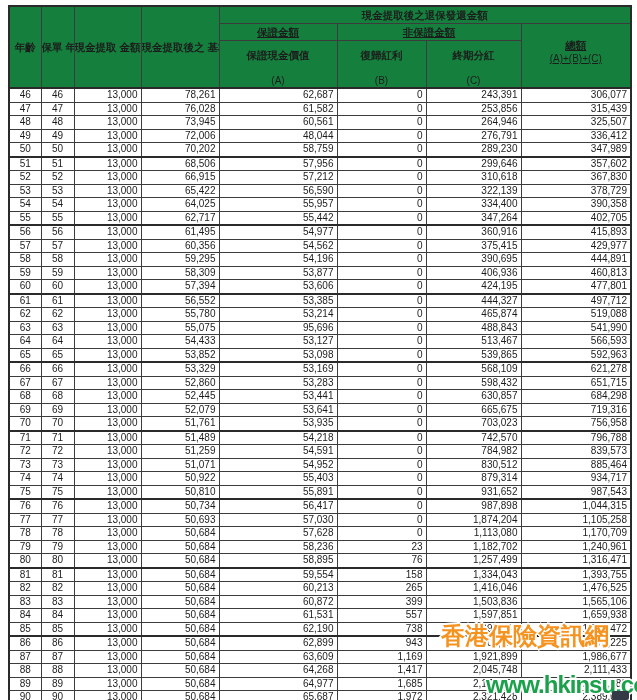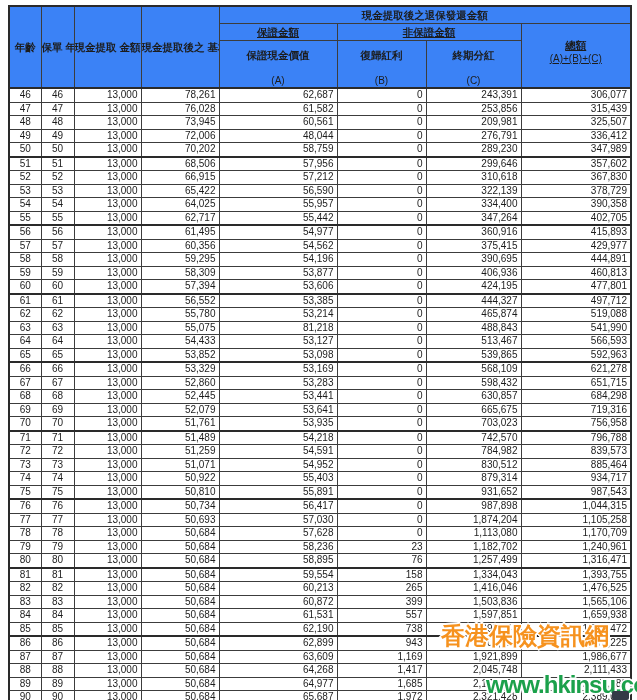--- a/index.html
+++ b/index.html
@@ -13,21 +13,21 @@
     border-collapse:collapse;table-layout:fixed;
     font-size:10px;
   }
   .policy-table th,.policy-table td{
     border:1px solid #3c3c3c;
     padding:0;overflow:hidden;white-space:nowrap;
   }
   .policy-table{border:2px solid #2a2a2a;}
   thead th{
     font-weight:bold;font-size:10.5px;text-align:center;vertical-align:middle;
-    white-space:pre-line;line-height:13px;background:#3b82f6;
+    white-space:pre-line;line-height:13px;background:#15803d;
   }
   thead tr.r1 th{height:16px;}
   thead tr.r2 th{height:16px;text-decoration:underline;}
   thead tr.r3 th{height:30px;}
   thead .bottom-rule{border-bottom:2px solid #2a2a2a;}
   .cell-stack{
     display:flex;flex-direction:column;align-items:center;justify-content:space-between;
     height:46px;padding-top:8px;box-sizing:border-box;
   }
   .cell-stack-total{
@@ -131,21 +131,21 @@
         <td class="num">253,856</td>
         <td class="num">315,439</td>
       </tr>
       <tr>
         <td class="center">48</td>
         <td class="center">48</td>
         <td class="num">13,000</td>
         <td class="num">73,945</td>
         <td class="num">60,561</td>
         <td class="num">0</td>
-        <td class="num">209,981</td>
+        <td class="num">264,946</td>
         <td class="num">325,507</td>
       </tr>
       <tr>
         <td class="center">49</td>
         <td class="center">49</td>
         <td class="num">13,000</td>
         <td class="num">72,006</td>
         <td class="num">48,044</td>
         <td class="num">0</td>
         <td class="num">276,791</td>
@@ -279,21 +279,21 @@
         <td class="num">53,214</td>
         <td class="num">0</td>
         <td class="num">465,874</td>
         <td class="num">519,088</td>
       </tr>
       <tr>
         <td class="center">63</td>
         <td class="center">63</td>
         <td class="num">13,000</td>
         <td class="num">55,075</td>
-        <td class="num">81,218</td>
+        <td class="num">95,696</td>
         <td class="num">0</td>
         <td class="num">488,843</td>
         <td class="num">541,990</td>
       </tr>
       <tr>
         <td class="center">64</td>
         <td class="center">64</td>
         <td class="num">13,000</td>
         <td class="num">54,433</td>
         <td class="num">53,127</td>

